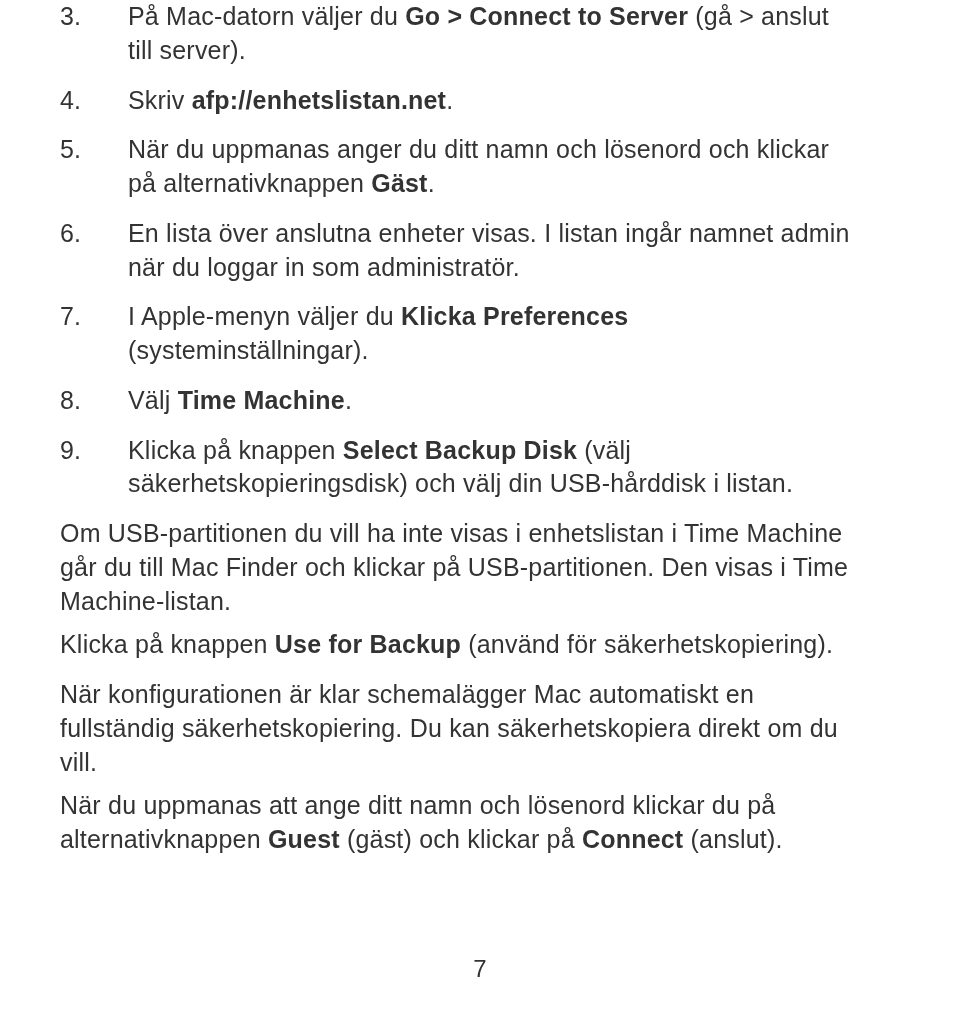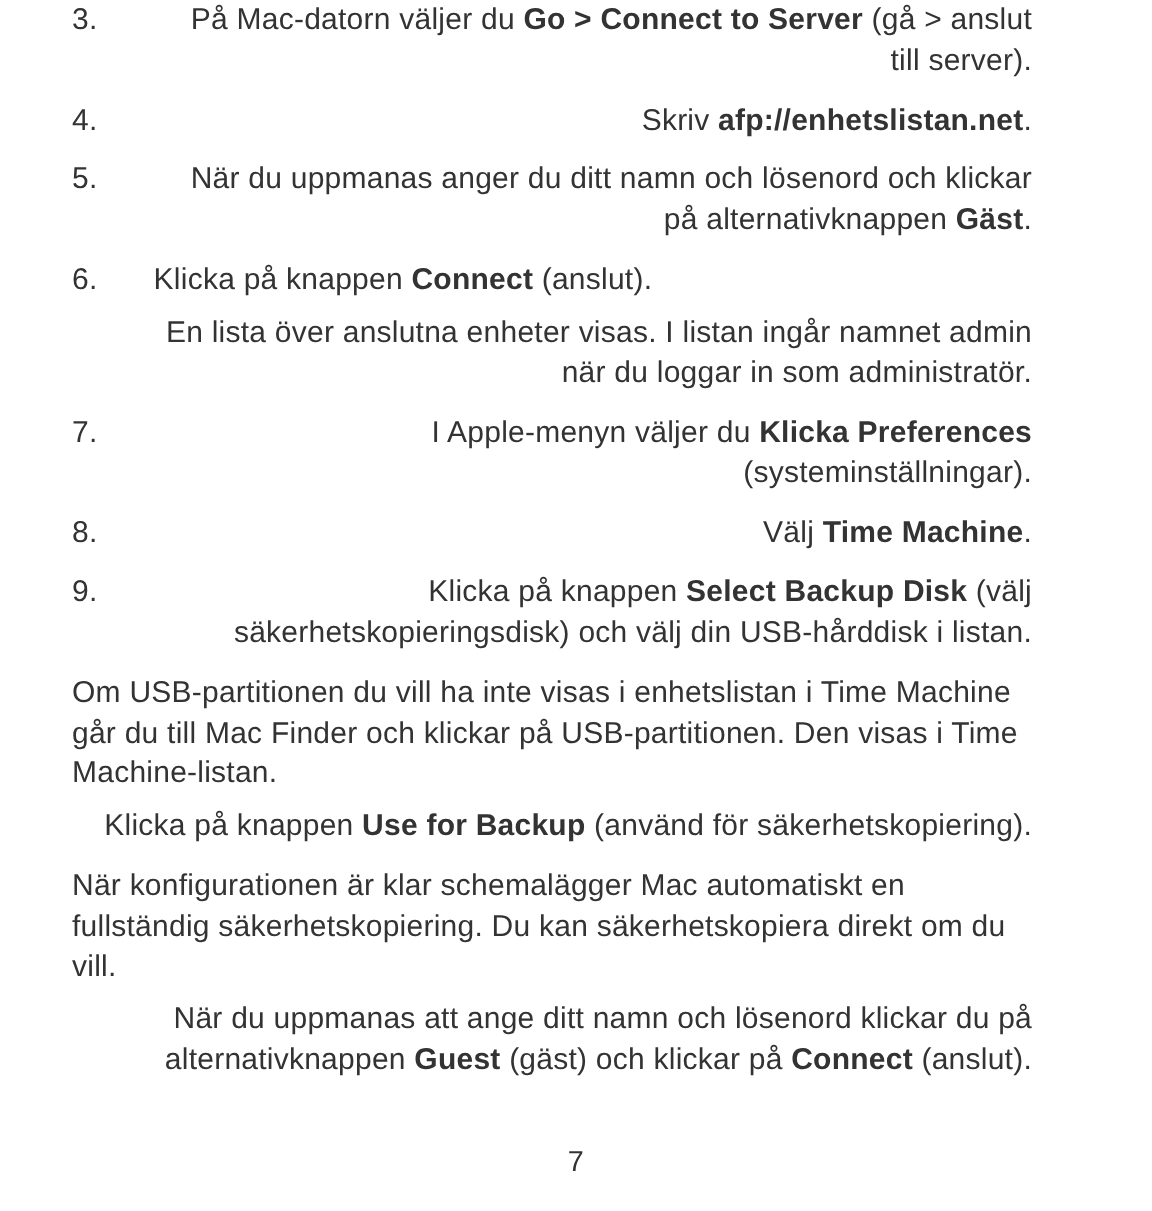--- a/index.html
+++ b/index.html
@@ -36,21 +36,20 @@
     padding-right: 6px;
   }
   ol.steps > li > .body {
     flex: 1;
   }
   .body p {
     margin: 0 0 10px 0;
   }
   .body p:last-child {
     margin-bottom: 0;
-    text-align: right;
   }
   strong, b {
     font-weight: 700;
   }
   .page-num {
     position: absolute;
     bottom: 24px;
     left: 0;
     width: 960px;
     text-align: center;
@@ -77,21 +76,20 @@
       </li>
       <li>
         <div class="num">5.</div>
         <div class="body">
           <p><span>När du uppmanas anger du ditt namn och lösenord och klickar på alternativknappen </span><strong>Gäst</strong><span>.</span></p>
         </div>
       </li>
       <li>
         <div class="num">6.</div>
         <div class="body">
-          <p><span>Klicka på knappen </span><strong>Connect</strong><span> (anslut).</span></p>
           <p><span>En lista över anslutna enheter visas. I listan ingår namnet admin när du loggar in som administratör.</span></p>
         </div>
       </li>
       <li>
         <div class="num">7.</div>
         <div class="body">
           <p><span>I Apple-menyn väljer du </span><strong>Klicka Preferences</strong><span> (systeminställningar).</span></p>
         </div>
       </li>
       <li>

